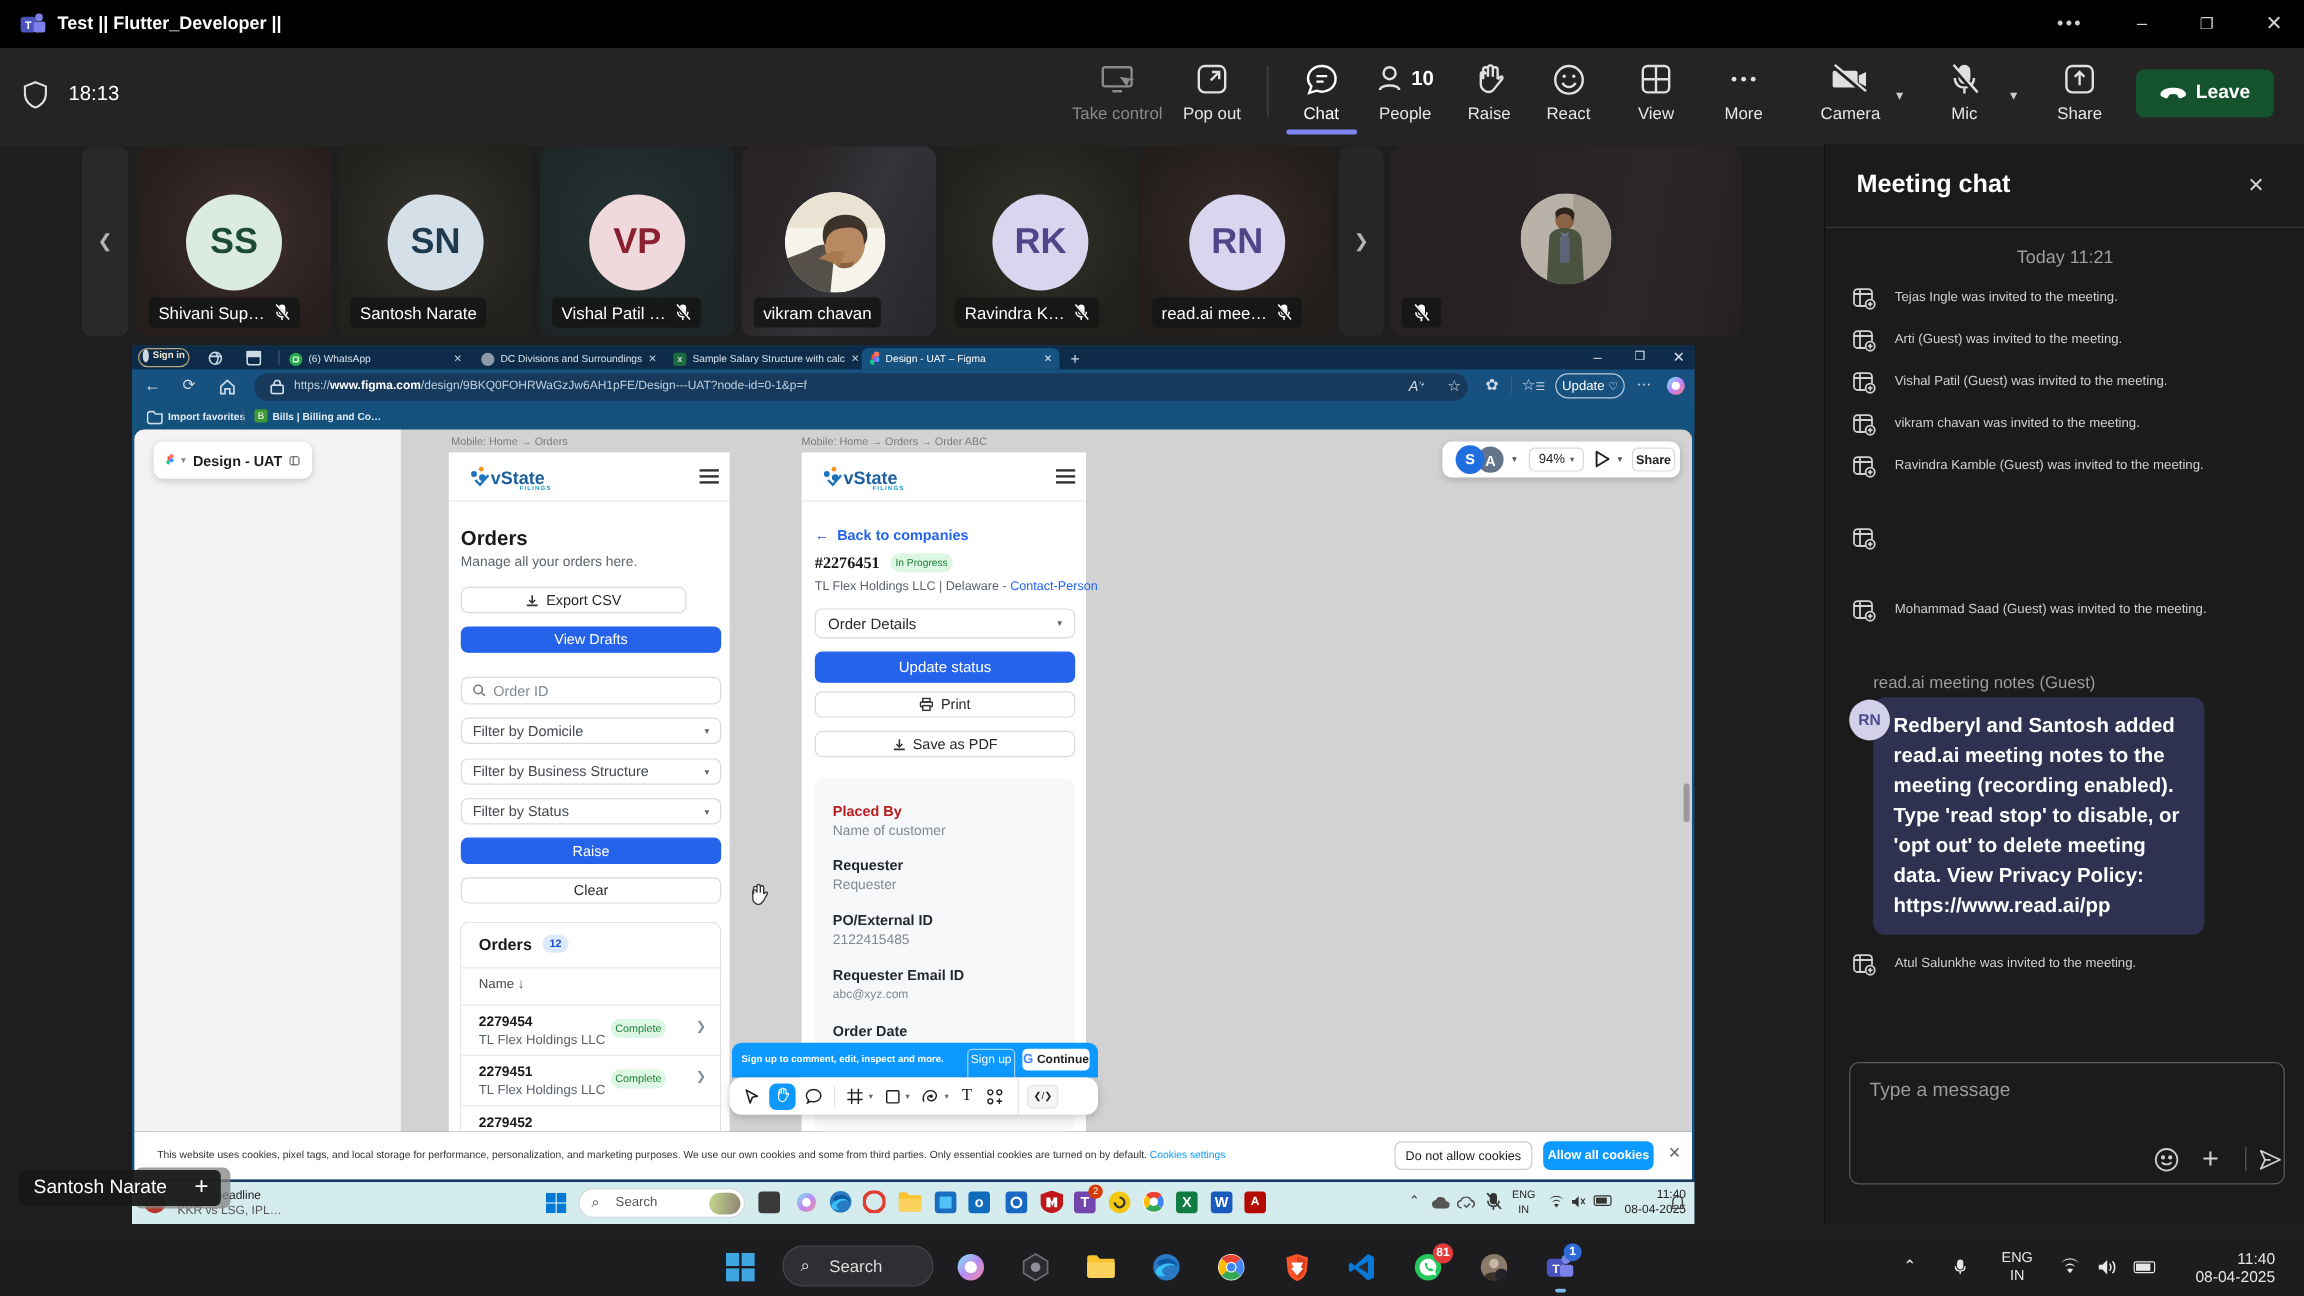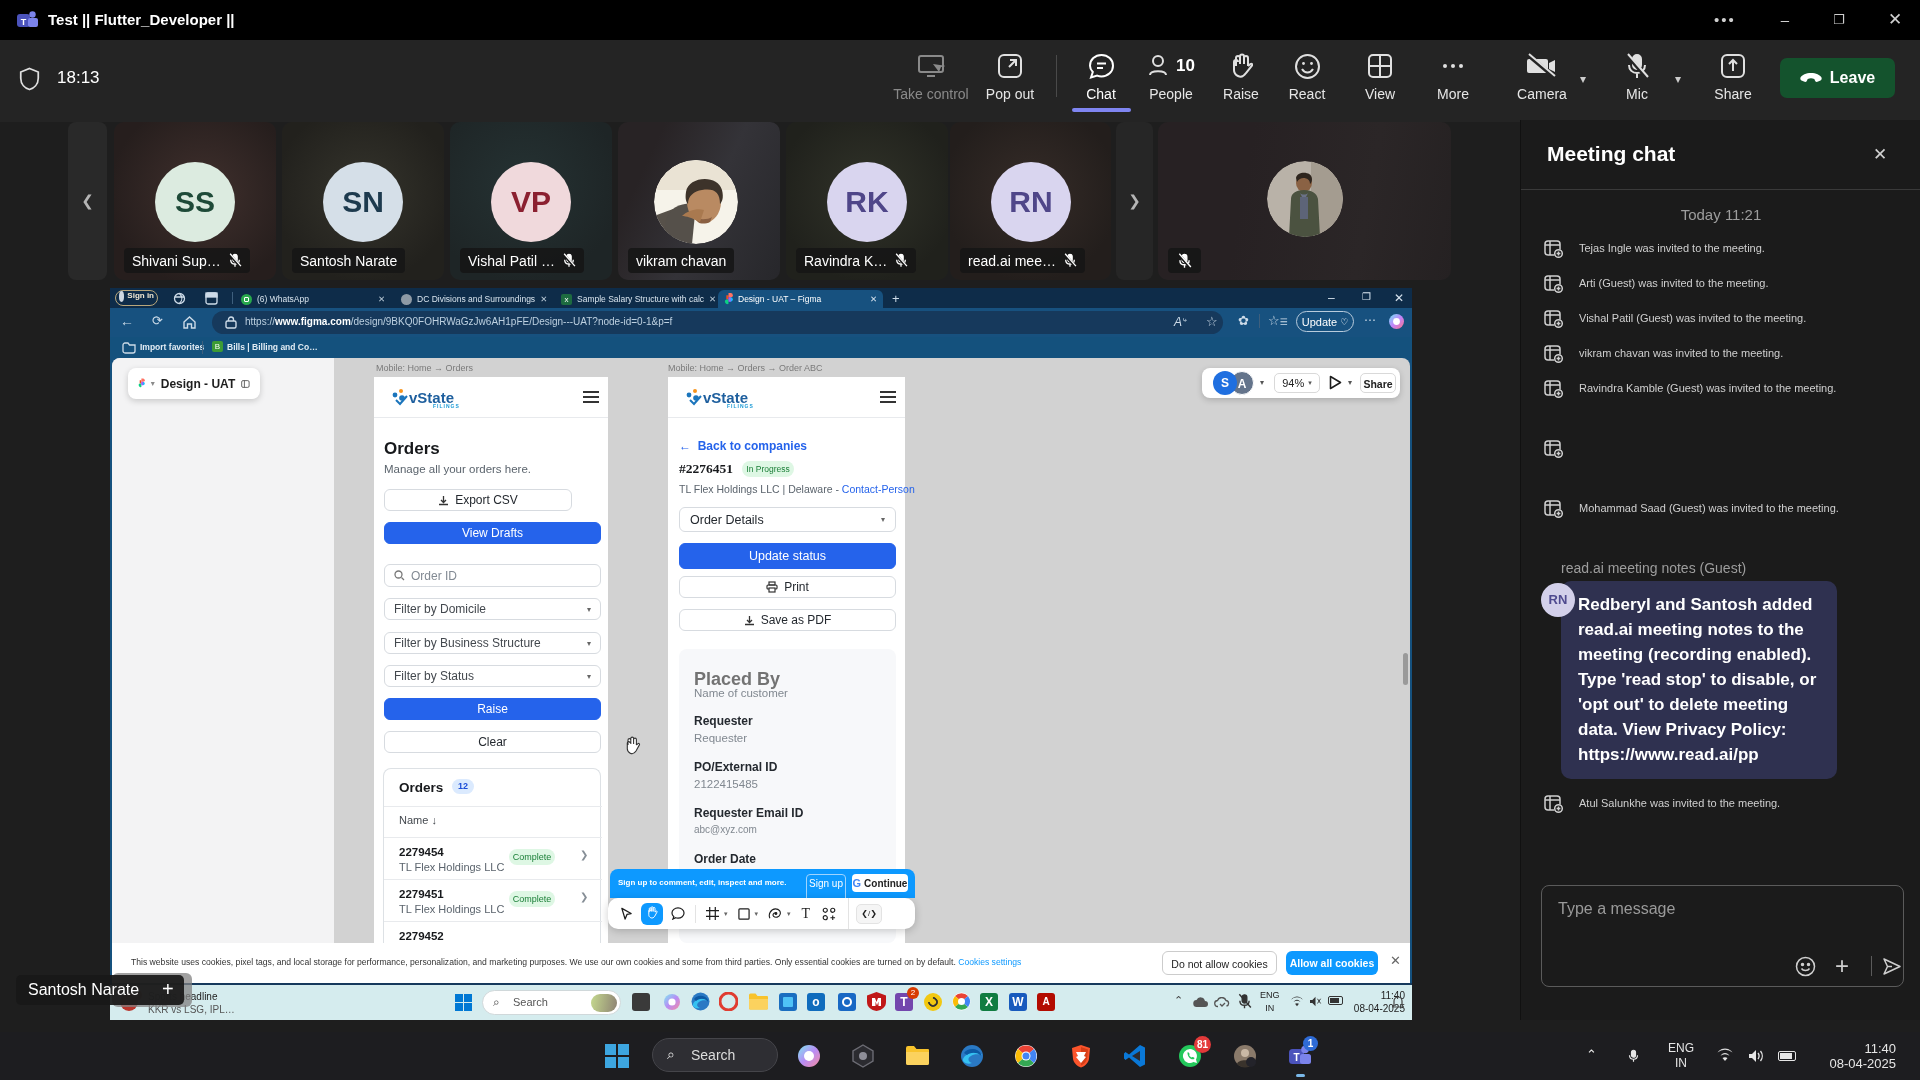--- a/index.html
+++ b/index.html
@@ -493,21 +493,21 @@
       <div class="mbtn mblue" style="left:11px;top:166px;width:217px;height:26px;font-size:12.5px;">Update status</div>
       <div class="mbtn" style="left:11px;top:199px;width:217px;height:22px;"><svg width="12" height="12" viewBox="0 0 12 12" stroke="#333" stroke-width="1.2" fill="none">
             <rect x="3" y="1" width="6" height="3"></rect>
             <rect x="1" y="4" width="10" height="4" rx="1"></rect>
             <rect x="3" y="7" width="6" height="4" fill="#fff"></rect>
           </svg>Print</div>
       <div class="mbtn" style="left:11px;top:232px;width:217px;height:22px;"><svg width="11" height="11" viewBox="0 0 11 11" stroke="#333" stroke-width="1.3" fill="none">
             <path d="M5.5 1 V7 M3 5 l2.5 2.5 L8 5 M1 9.5 h9"></path>
           </svg>Save as PDF</div>
       <div class="abs" style="left:11px;top:272px;width:217px;height:294px;background:#f7f8fa;border-radius:8px;">
-        <div class="abs" style="left:15px;top:20px;font-size:18px;font-weight:bold;color:#737373;">Placed By</div>
+        <div class="abs" style="left:15px;top:20px;font-size:12px;font-weight:bold;color:#b91c1c;">Placed By</div>
         <div class="abs" style="left:15px;top:38px;font-size:11.5px;color:#818890;">Name of customer</div>
         <div class="abs" style="left:15px;top:65px;font-size:12px;font-weight:bold;color:#24292f;">Requester</div>
         <div class="abs" style="left:15px;top:83px;font-size:11.5px;color:#818890;">Requester</div>
         <div class="abs" style="left:15px;top:111px;font-size:12px;font-weight:bold;color:#24292f;">PO/External ID</div>
         <div class="abs" style="left:15px;top:129px;font-size:11.5px;color:#818890;">2122415485</div>
         <div class="abs" style="left:15px;top:157px;font-size:12px;font-weight:bold;color:#24292f;">Requester Email ID</div>
         <div class="abs" style="left:15px;top:175px;font-size:10px;color:#818890;">abc@xyz.com</div>
         <div class="abs" style="left:15px;top:203px;font-size:12px;font-weight:bold;color:#24292f;">Order Date</div>
       </div>
     </div>

